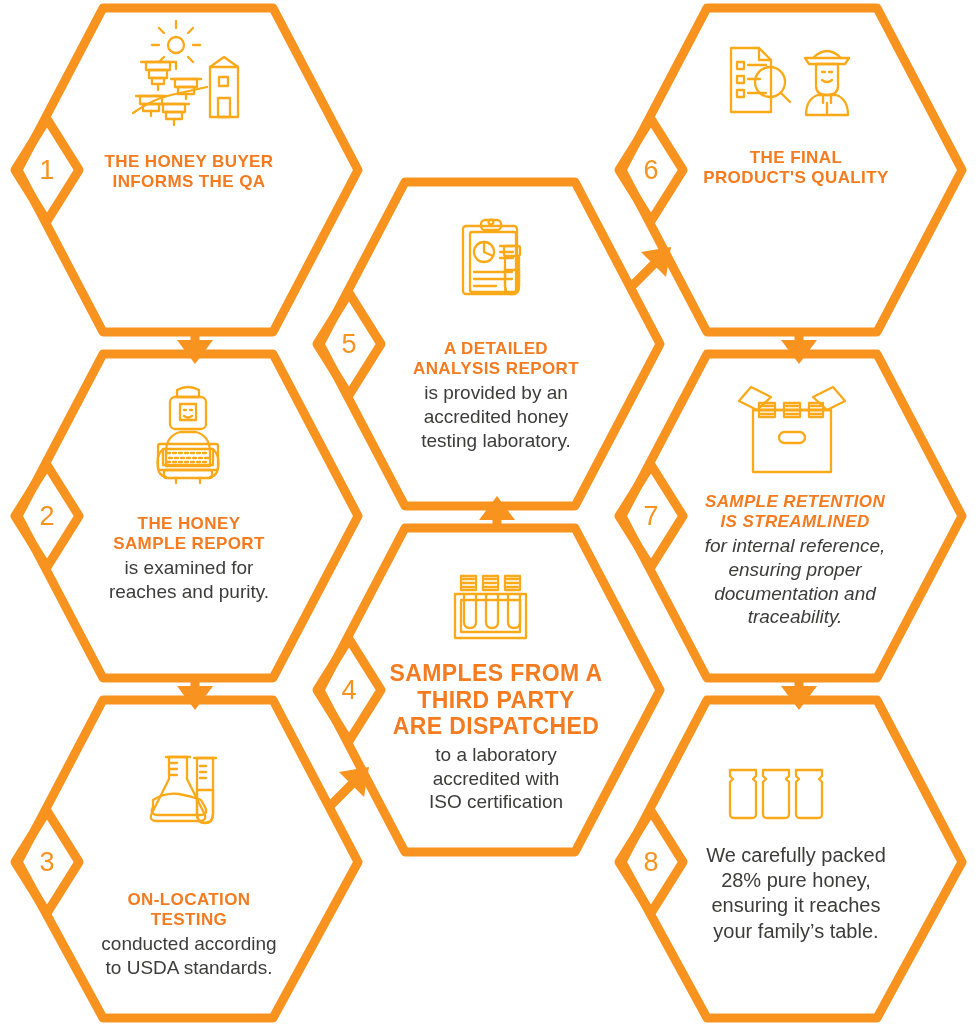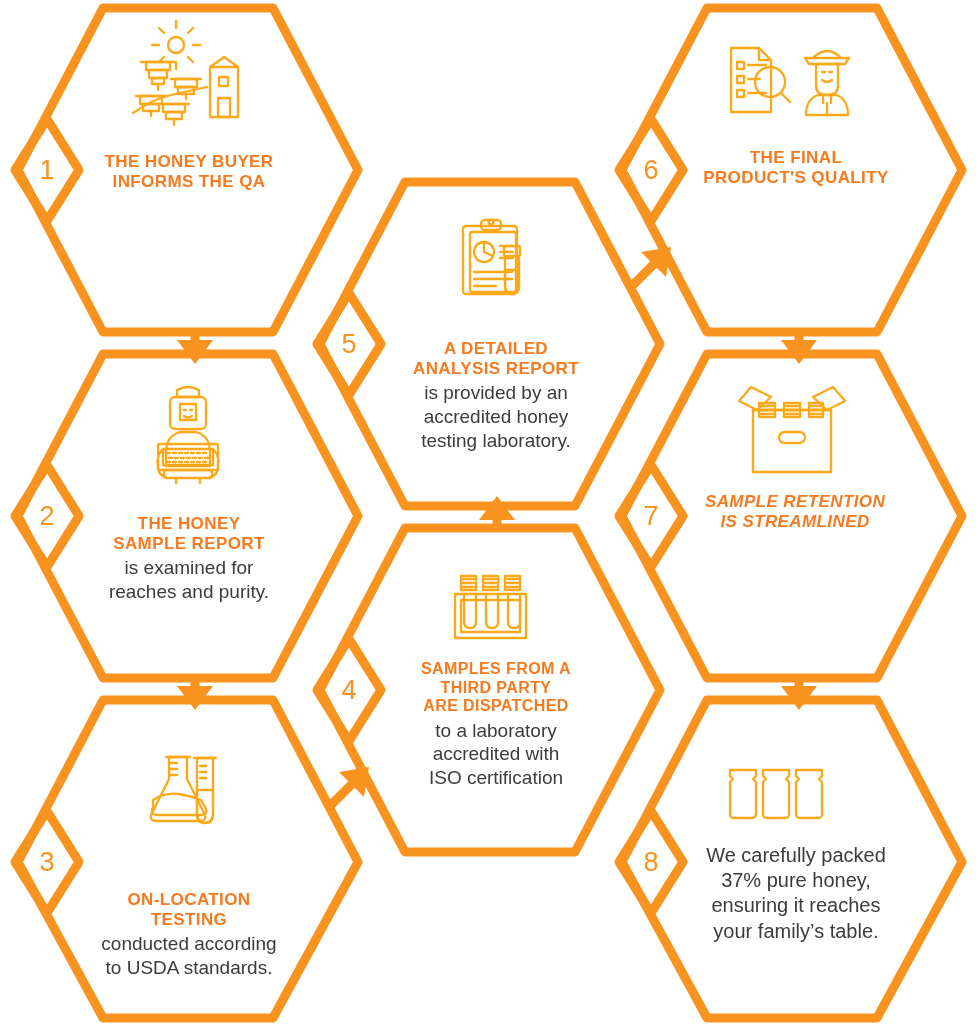--- a/index.html
+++ b/index.html
@@ -289,21 +289,21 @@
   </div>
 
   <div class="hex-card" style="left:72px;top:890px;width:234px;">
     <p class="hex-title" style="font-size:17px;white-space:pre-line;">ON-LOCATION
 TESTING</p>
     <p class="hex-body" style="font-size:19px;">conducted according
 to USDA standards.</p>
   </div>
 
   <div class="hex-card" style="left:382px;top:660px;width:228px;">
-    <p class="hex-title" style="font-size:16px;white-space:pre-line;text-align:center;">SAMPLES FROM A
+    <p class="hex-title" style="font-size:23px;white-space:pre-line;text-align:center;">SAMPLES FROM A
 THIRD PARTY
 ARE DISPATCHED</p>
     <p class="hex-body" style="font-size:19px;">to a laboratory
 accredited with
 ISO certification</p>
   </div>
 
   <div class="hex-card" style="left:382px;top:339px;width:228px;">
     <p class="hex-title" style="font-size:17px;white-space:pre-line;">A DETAILED
 ANALYSIS REPORT</p>
@@ -313,22 +313,26 @@
   </div>
 
   <div class="hex-card" style="left:676px;top:148px;width:240px;">
     <p class="hex-title" style="font-size:17px;white-space:pre-line;">THE FINAL
 PRODUCT'S QUALITY</p>
   </div>
 
   <div class="hex-card" style="left:674px;top:492px;width:242px;font-style:italic;">
     <p class="hex-title" style="font-size:17px;white-space:pre-line;">SAMPLE RETENTION
 IS STREAMLINED</p>
+    <p class="hex-body" style="font-size:19px;">for internal reference,
+ensuring proper
+documentation and
+traceability.</p>
   </div>
 
   <div class="hex-card" style="left:676px;top:843px;width:240px;">
     <p class="plain-body" style="font-size:20px;">We carefully packed
-37% pure honey,
+28% pure honey,
 ensuring it reaches
 your family’s table.</p>
   </div>
 
 </div>
 
 </body></html>

